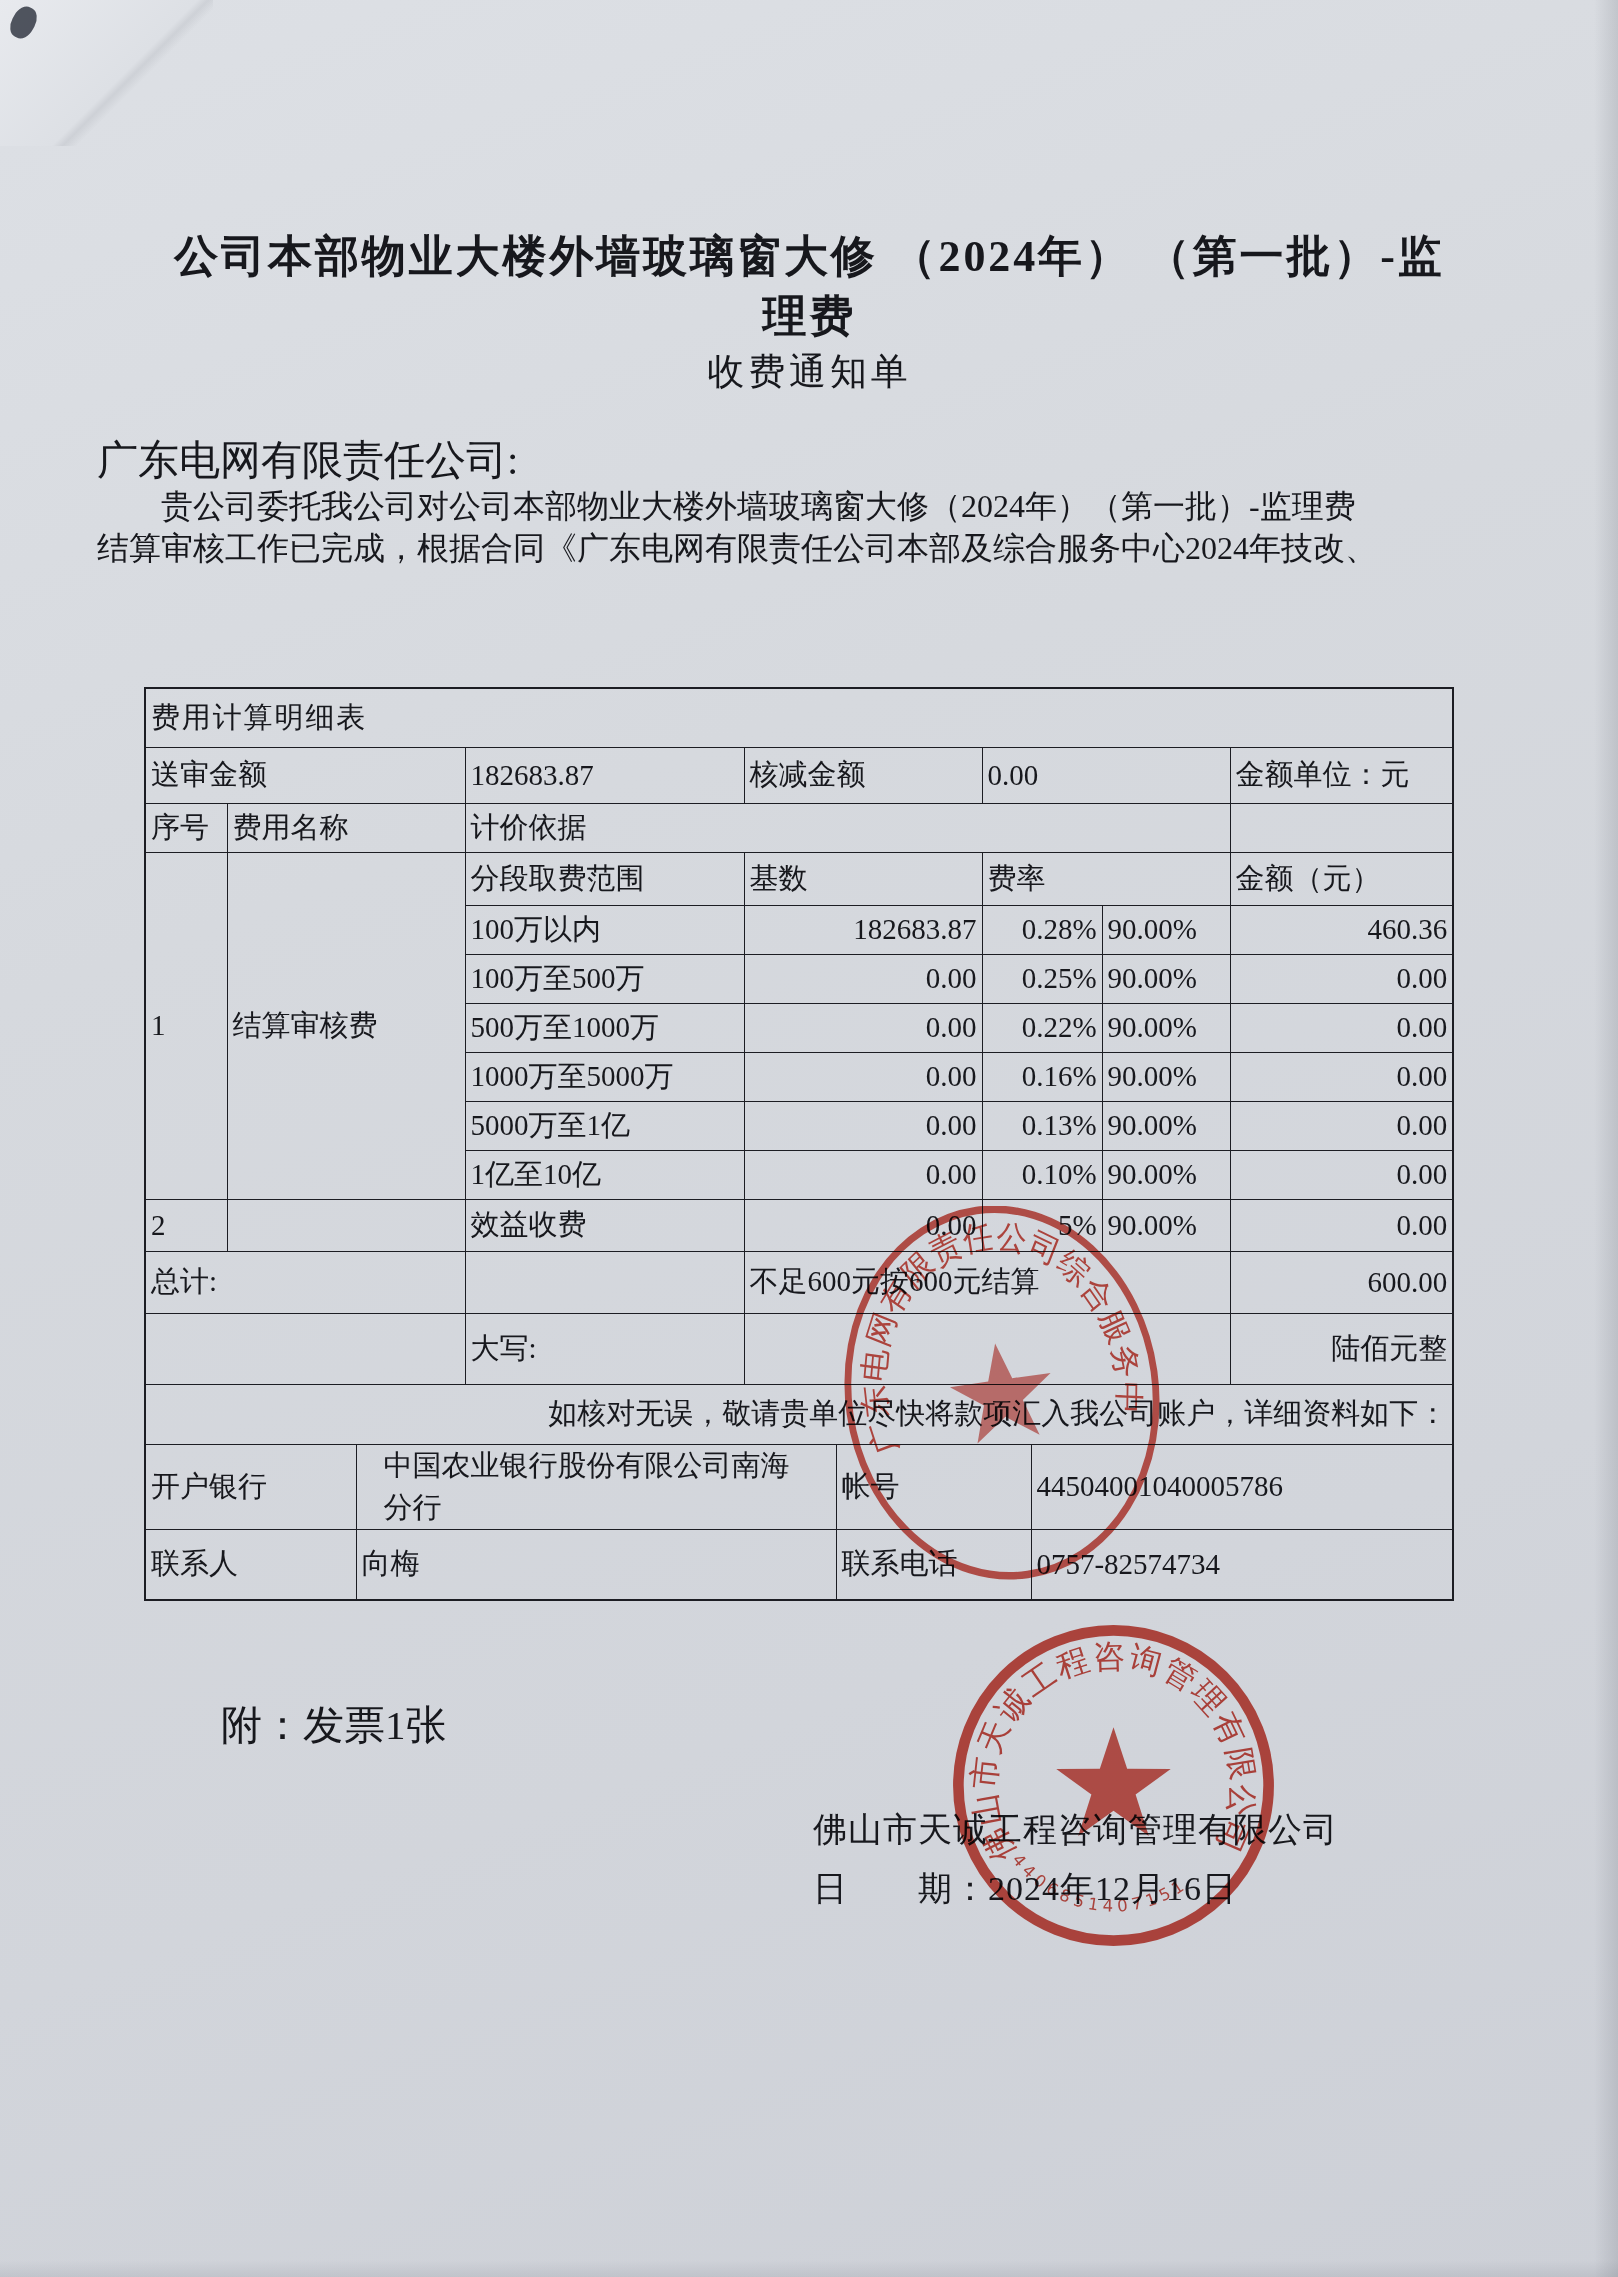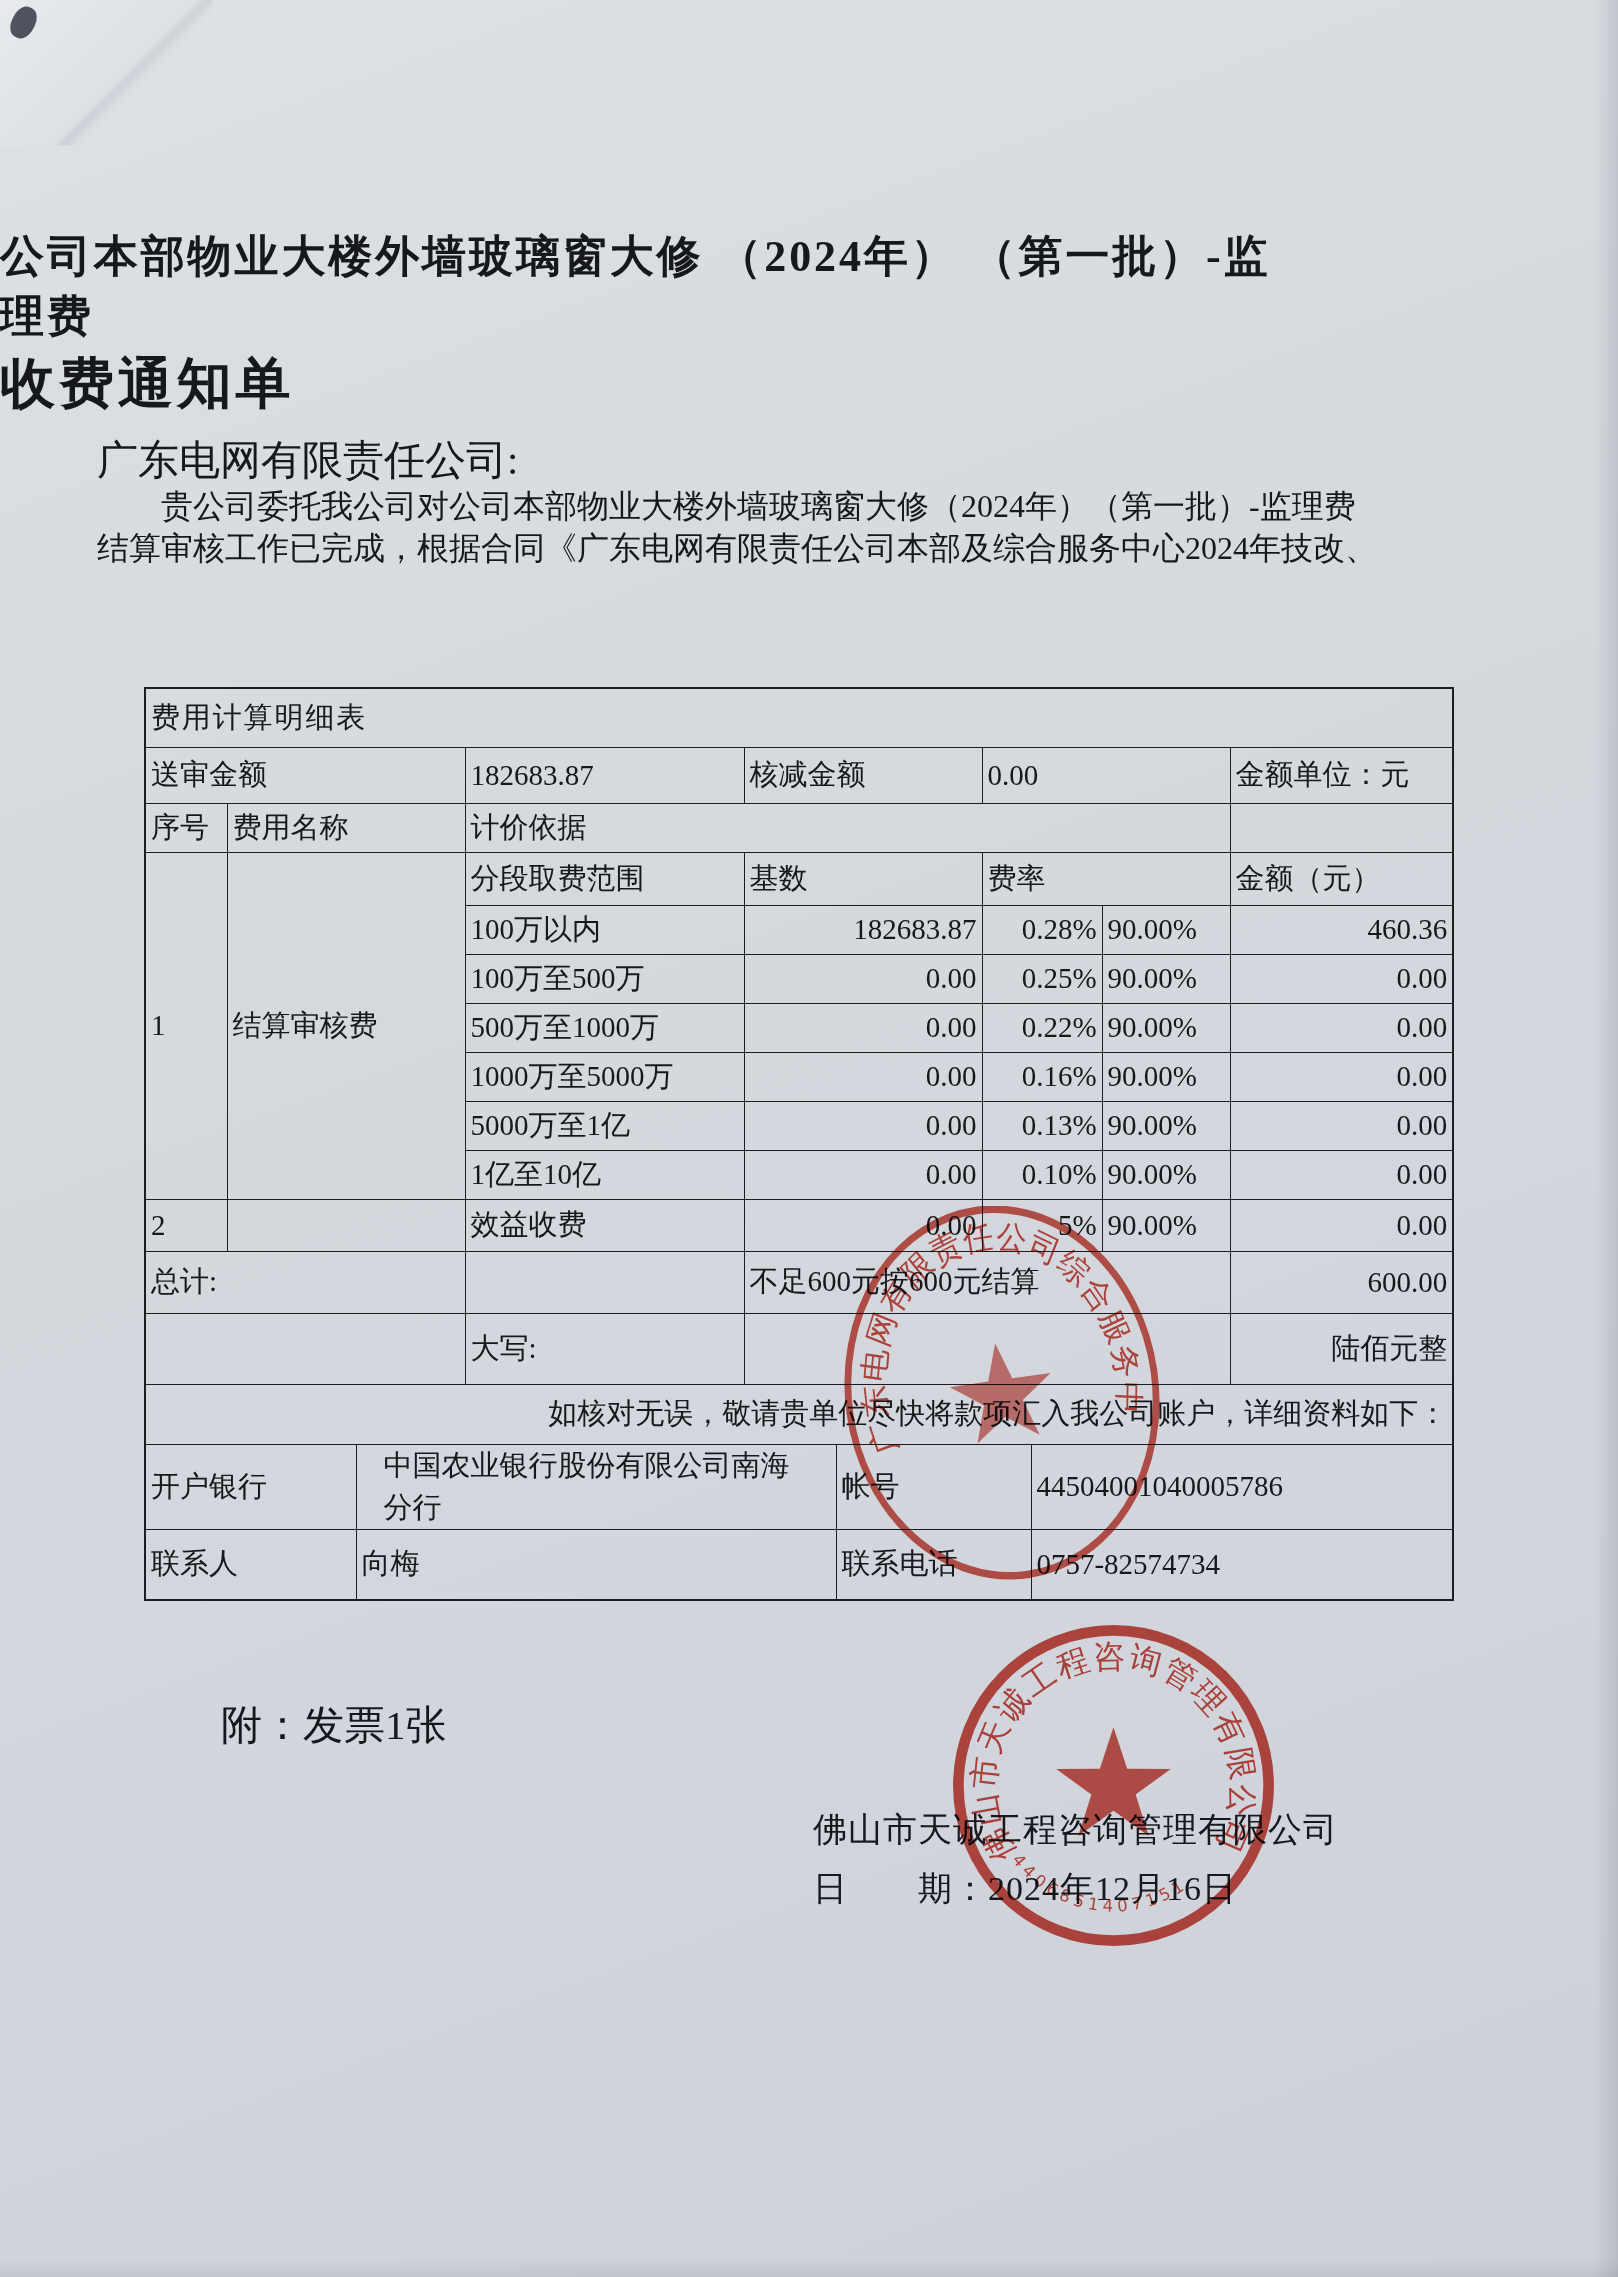--- a/index.html
+++ b/index.html
@@ -3,23 +3,23 @@
 <meta charset="utf-8">
 <style>
   html,body{margin:0;padding:0}
   body{
     width:1619px;height:2277px;position:relative;overflow:hidden;
     background:linear-gradient(160deg,#dde0e5 0%,#d6d9de 35%,#d2d5db 70%,#cdd0d7 100%);
     font-family:"Liberation Serif","DejaVu Serif",serif;
     color:#17181d;
   }
   .abs{position:absolute}
-  .ctr{left:0;width:100%;text-align:left}
+  .ctr{left:0;width:100%;text-align:center}
   .ttl{font-weight:bold;font-size:44px;letter-spacing:2.9px}
-  .sub{font-weight:bold;font-size:55px;letter-spacing:3.9px}
+  .sub{font-weight:normal;font-size:37px;letter-spacing:3.9px}
   .bodytxt{font-size:32px;line-height:42px;white-space:nowrap}
   .sal{font-size:41px}
   .indent{text-indent:64px}
   
   .fold-tl{top:0;left:0;width:213px;height:146px;
     background:linear-gradient(135deg,#e8eaee 0%,#dde0e5 55%,rgba(80,85,95,.10) 58%,rgba(0,0,0,0) 62%);}
   .speck{top:5.8px;left:11.6px;width:23px;height:33px;background:#424751;border-radius:45%;transform:rotate(28deg);opacity:.92}
   .edge-r{top:0;right:0;width:25px;height:100%;background:linear-gradient(to left,rgba(85,90,100,.18),rgba(0,0,0,0))}
   .edge-b{left:0;bottom:0;width:100%;height:17.5px;background:linear-gradient(to top,rgba(85,90,100,.12),rgba(0,0,0,0))}
   

